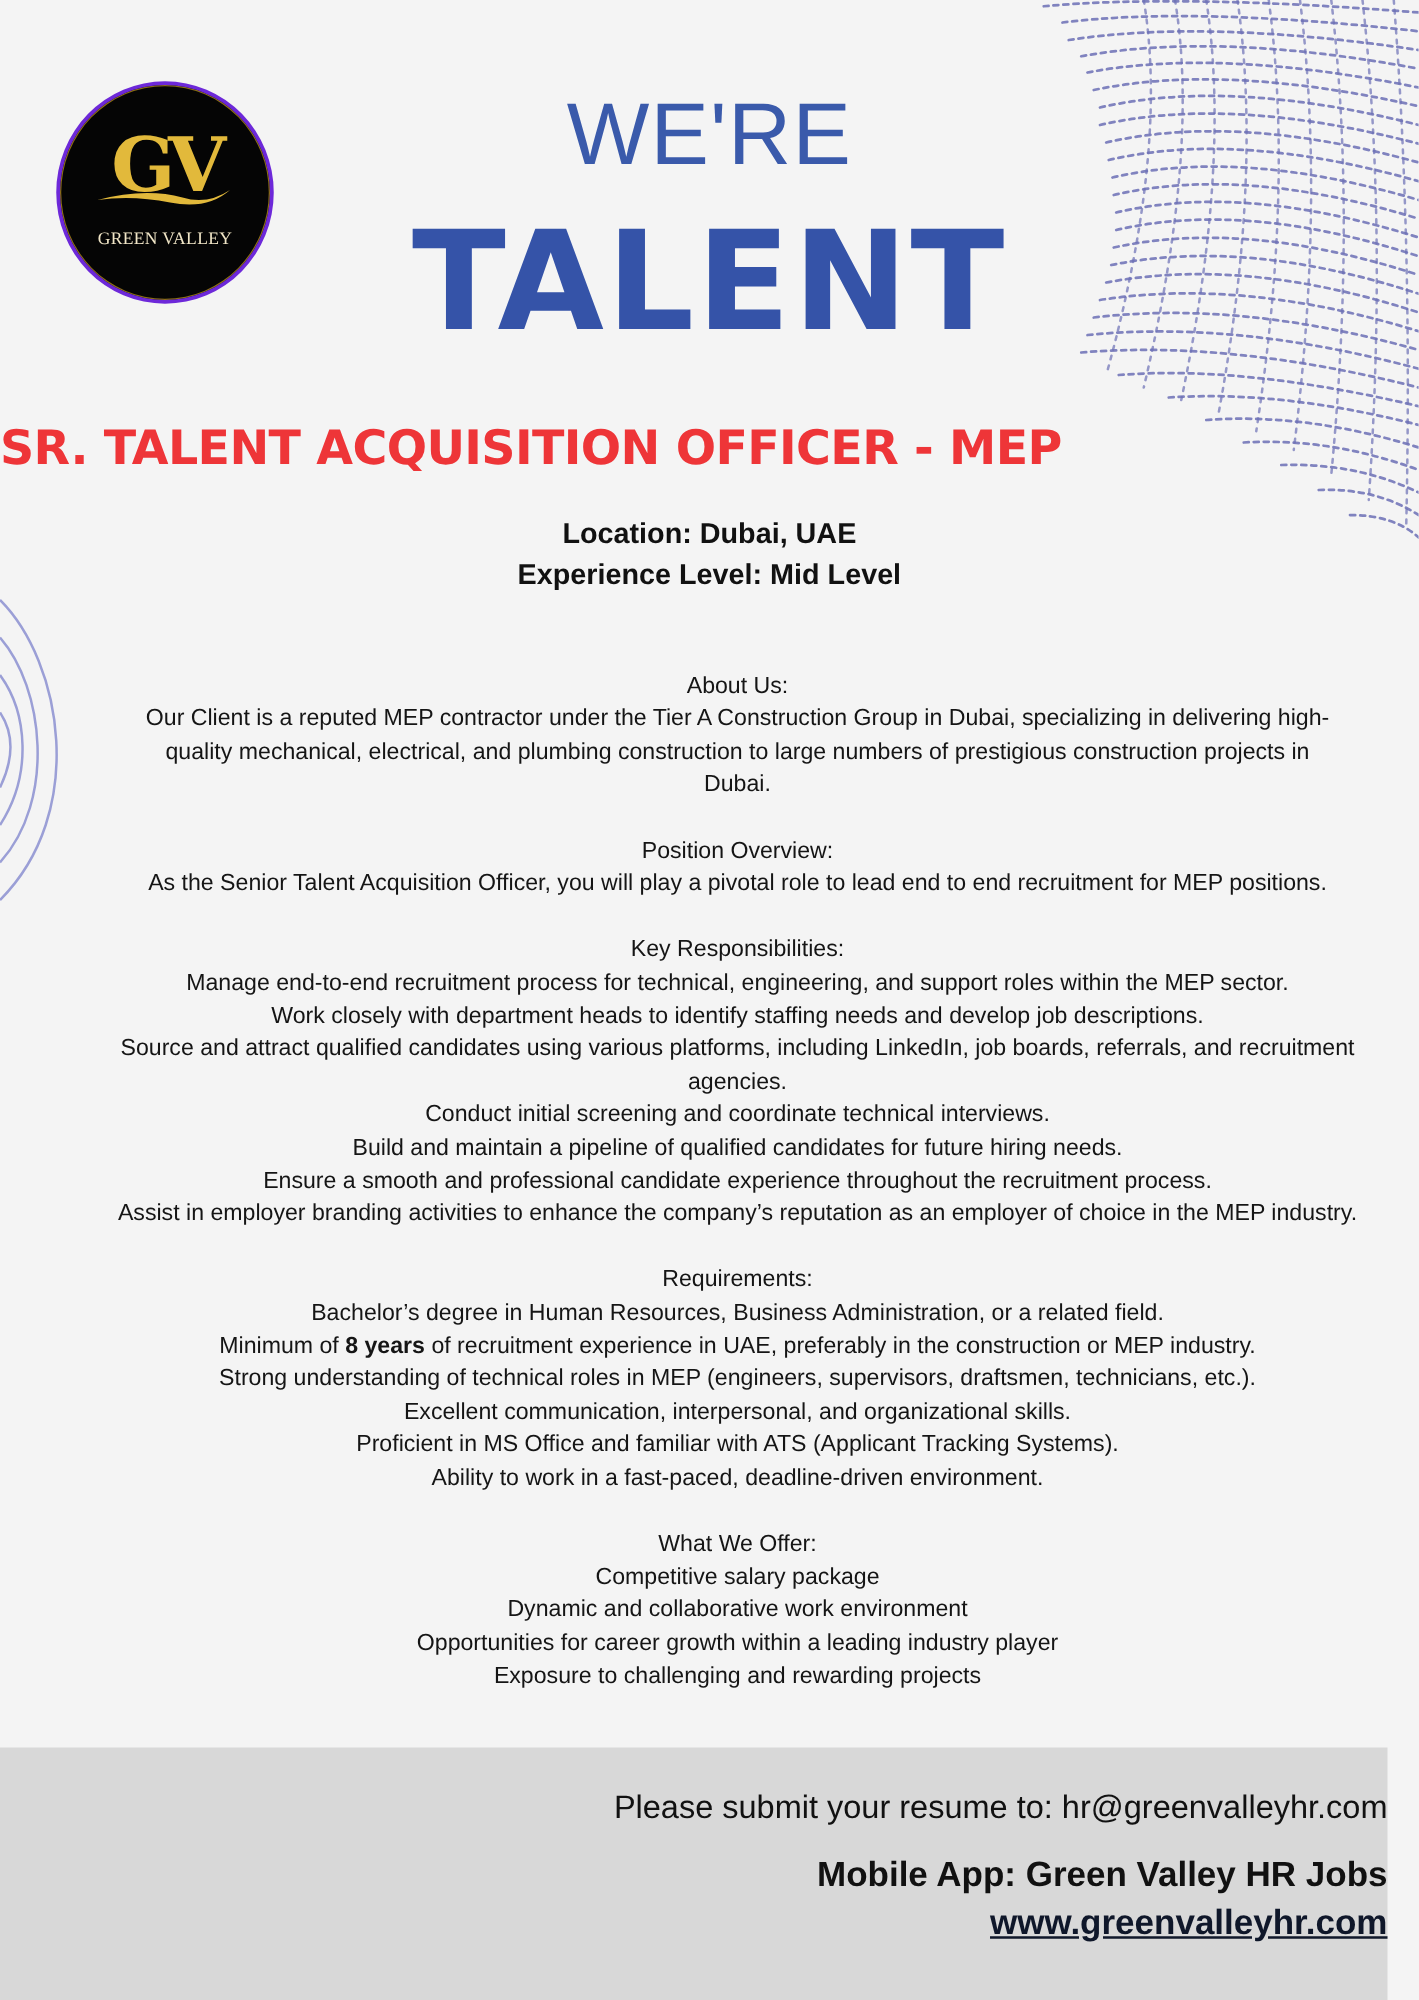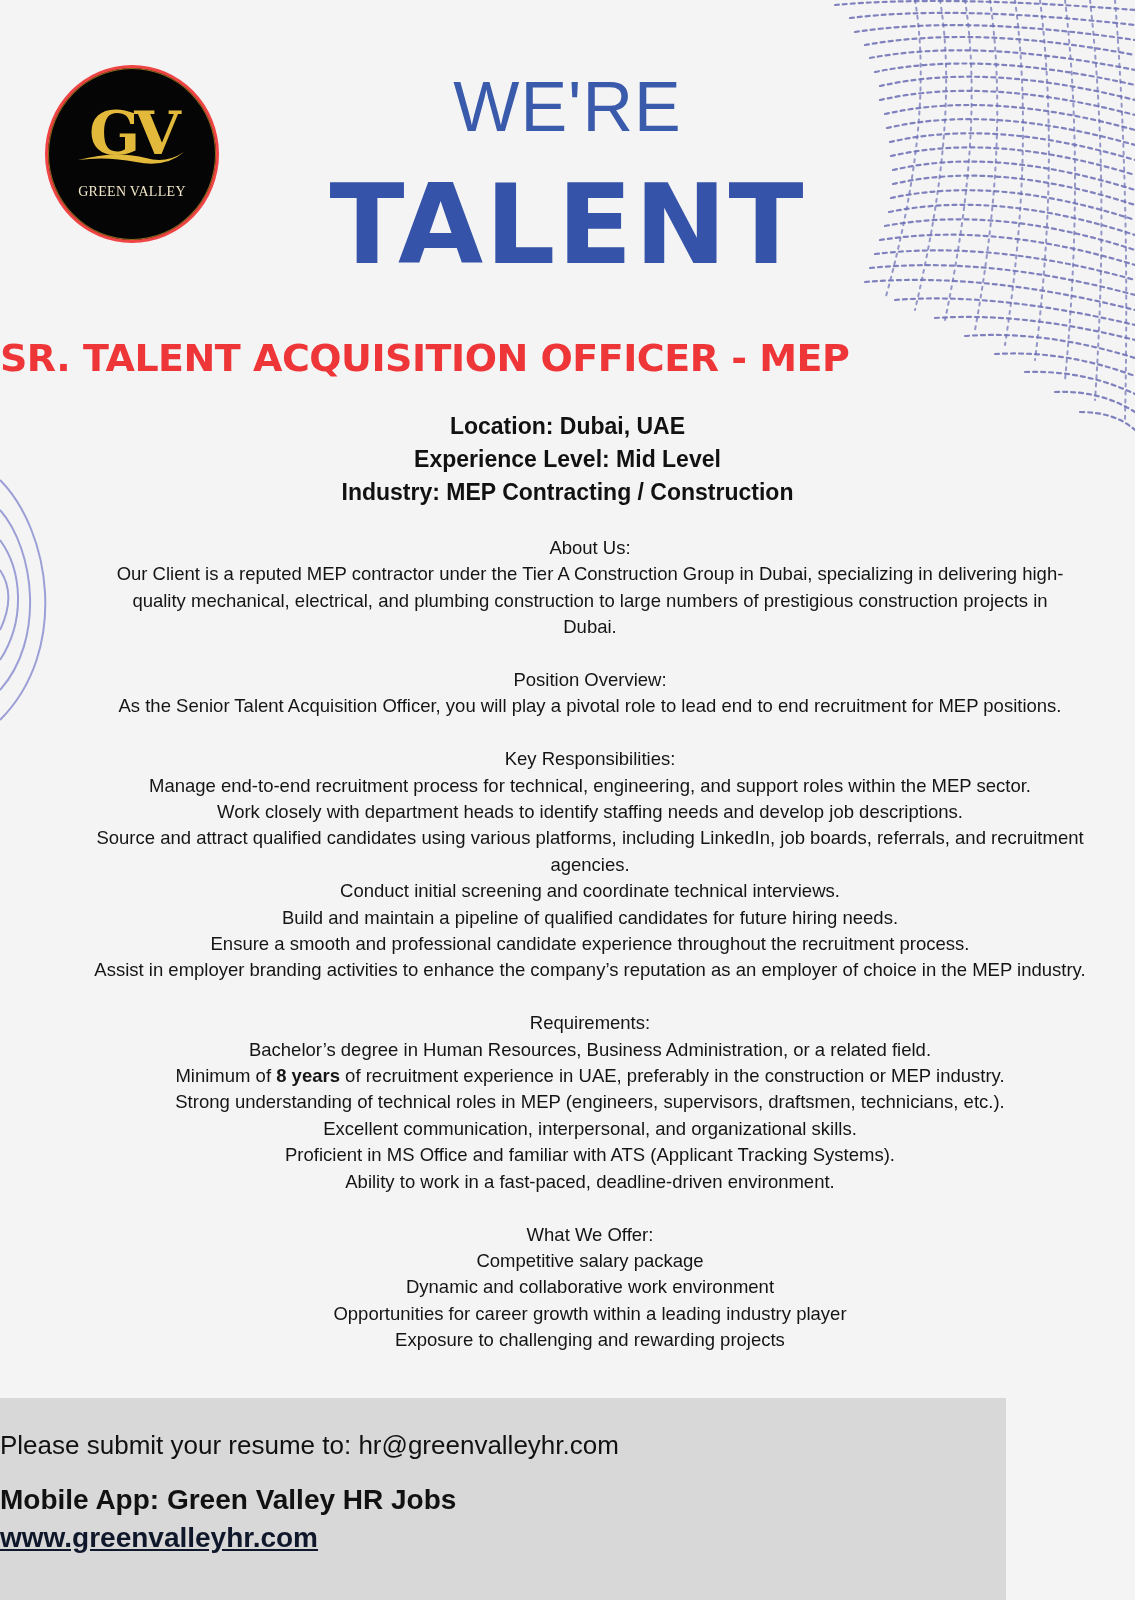--- a/index.html
+++ b/index.html
@@ -8,21 +8,21 @@
       background: #f4f4f4;
       font-family: "Liberation Sans", "DejaVu Sans", sans-serif;
       color: #111;
     }
     .deco-waves { position: absolute; top: 0; right: 0; width: 310px; height: 470px; z-index: 0; }
     .deco-arcs { position: absolute; left: 0; top: 470px; width: 60px; height: 260px; z-index: 0; }
 
     .logo {
       position: absolute; left: 45px; top: 65px; width: 168px; height: 172px;
       border-radius: 50%; background: #050505;
-      border: 3px solid #ef4444;
+      border: 3px solid #6d28d9;
       box-shadow: 0 0 0 1px #8a6d15 inset;
       z-index: 2;
     }
     .logo-mark {
       position: absolute; left: 0; right: 0; top: 30px; text-align: center;
       font-family: "DejaVu Serif", "Liberation Serif", serif;
       font-size: 60px; font-weight: bold; letter-spacing: -6px;
       color: #e2b93b;
     }
     .logo-swoosh {
@@ -62,22 +62,22 @@
       position: absolute; left: 50px; width: 1080px; top: 535px; text-align: center;
       font-size: 18.5px; line-height: 26.4px; color: #151515; z-index: 1;
     }
     .section { margin-bottom: 26.4px; }
     .section h3 { margin: 0; font-size: 18.5px; font-weight: normal; line-height: 26.4px; }
     .section p { margin: 0; }
     .section .line { display: block; }
     .bold { font-weight: bold; margin-top: 14px; }
 
     .footer {
-      position: absolute; left: 0; top: 1398px; width: 1006px; height: 202px;
-      background: #d8d8d8; text-align: left; z-index: 1;
+      position: absolute; left: 0; top: 1398px; width: 1110px; height: 202px;
+      background: #d8d8d8; text-align: right; z-index: 1;
     }
     .submit {
       position: absolute; left: 0; right: 0; top: 32px;
       font-size: 26px; color: #111;
     }
     .app {
       position: absolute; left: 0; right: 0; top: 86px;
       font-size: 28px; font-weight: bold; color: #111;
     }
     .site {
@@ -150,21 +150,20 @@
 </div>
 
 <div class="hero-were">WE'RE</div>
 <div class="hero-hiring">TALENT</div>
 
 <div class="job-title">SR. TALENT ACQUISITION OFFICER - MEP</div>
 
 <div class="meta">
   <div>Location: Dubai, UAE</div>
   <div>Experience Level: Mid Level</div>
-  <div>Industry: MEP Contracting / Construction</div>
 </div>
 
 <div class="content">
   <div class="section">
     <h3>About Us:</h3>
     <p>
       <span class="line">Our Client is a reputed MEP contractor under the Tier A Construction Group in Dubai, specializing in delivering high-</span>
       <span class="line">quality mechanical, electrical, and plumbing construction to large numbers of prestigious construction projects in</span>
       <span class="line">Dubai.</span>
     </p>

